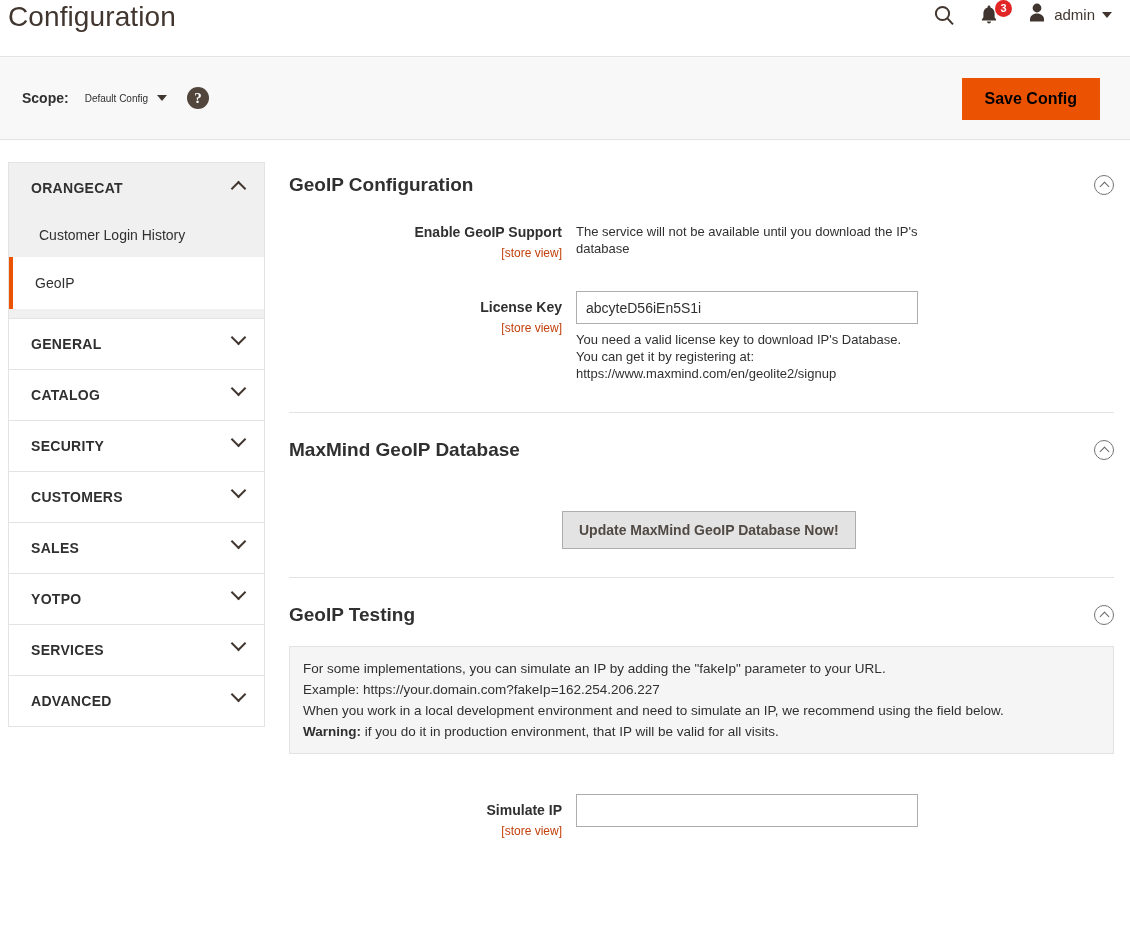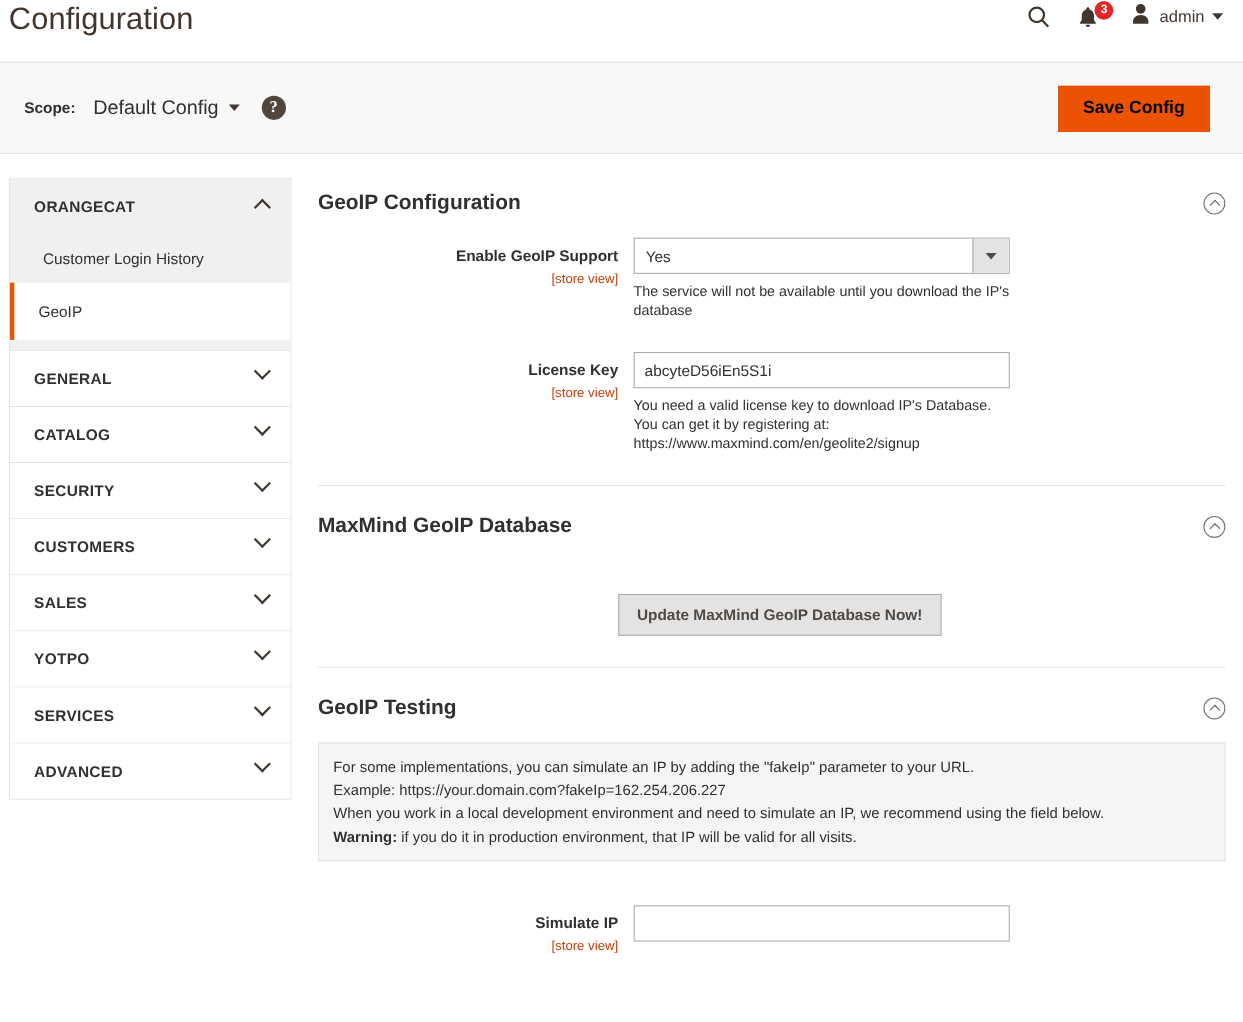--- a/index.html
+++ b/index.html
@@ -83,21 +83,21 @@
   .scope-label {
     font-size: 14px;
     font-weight: bold;
     color: #303030;
     margin-right: 16px;
   }
   .scope-select {
     display: flex;
     align-items: center;
     gap: 9px;
-    font-size: 18px;
+    font-size: 10px;
     color: #303030;
     cursor: pointer;
     margin-right: 20px;
   }
   .scope-caret {
     width: 0; height: 0;
     border-left: 5px solid transparent;
     border-right: 5px solid transparent;
     border-top: 6px solid #41362f;
   }
@@ -473,26 +473,20 @@
             <i></i>
           </span>
       </div>
 
       <div class="field-row">
         <div class="field-label">
           <span class="lbl">Enable GeoIP Support</span>
           <span class="scope-note">[store view]</span>
         </div>
         <div class="field-control">
-          <div class="select-wrap">
-            <span class="val">Yes</span>
-            <span class="select-arrow">
-                <b></b>
-              </span>
-          </div>
           <div class="field-note">The service will not be available until you download the IP's database</div>
         </div>
       </div>
 
       <div class="spacer-24"></div>
 
       <div class="field-row">
         <div class="field-label">
           <span class="lbl">License Key</span>
           <span class="scope-note">[store view]</span>

